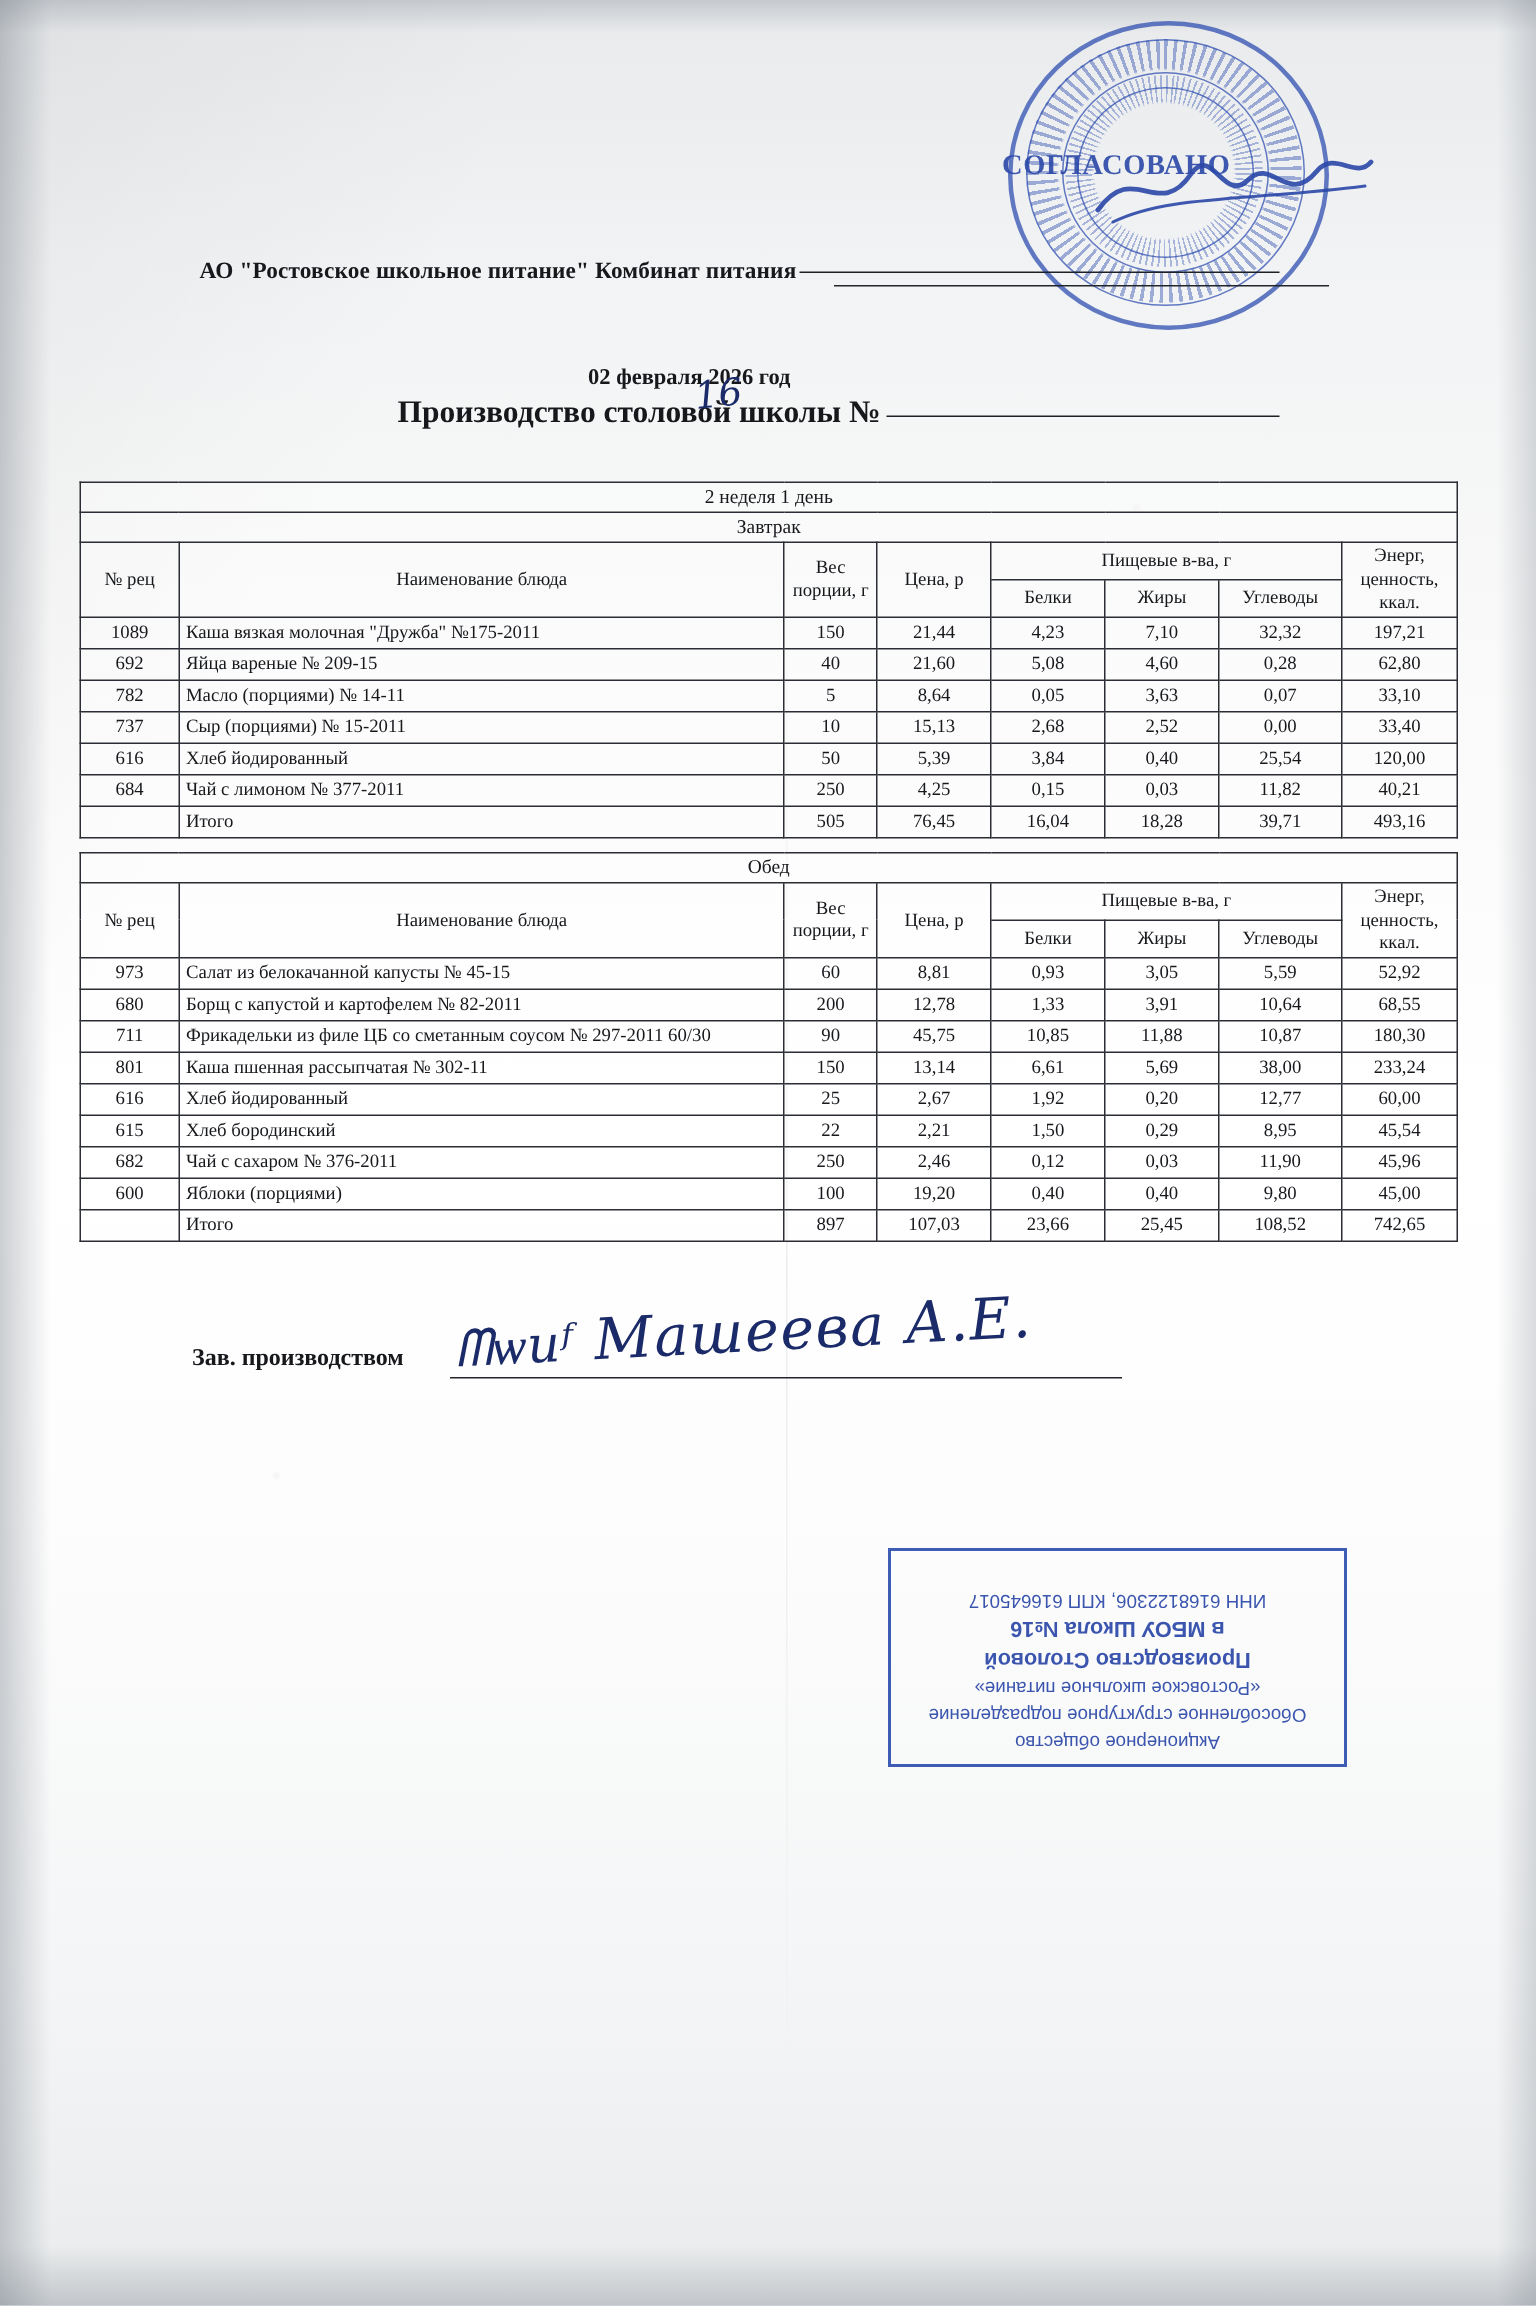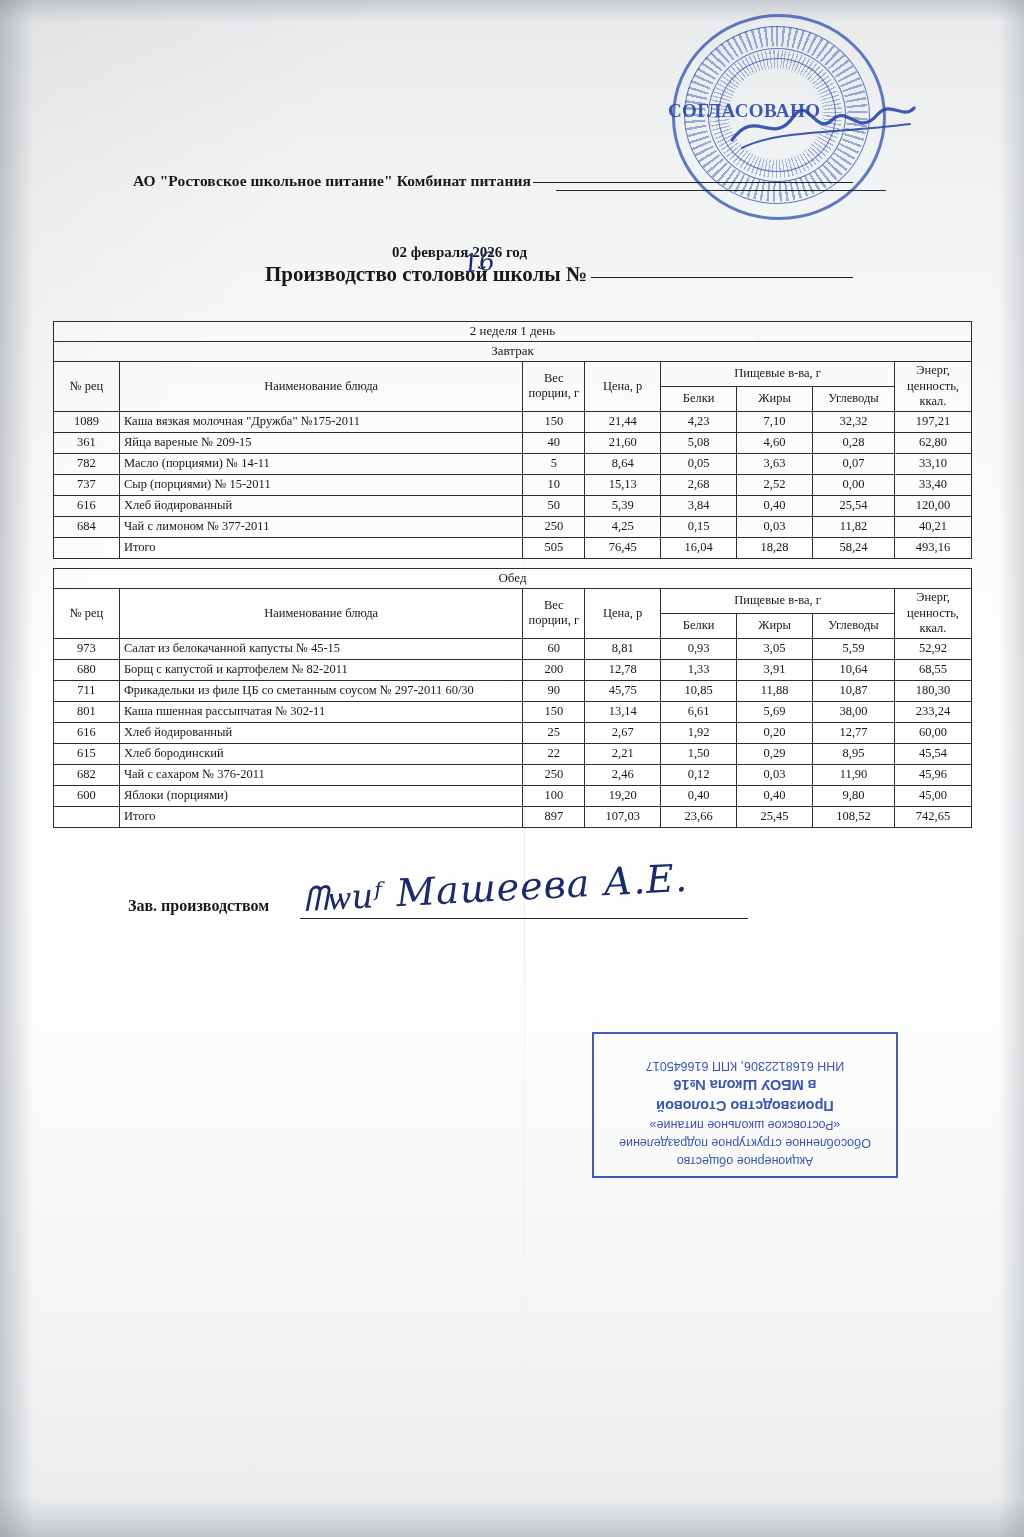--- a/index.html
+++ b/index.html
@@ -356,21 +356,21 @@
           <td class="c">1089</td>
           <td class="name l">Каша вязкая молочная "Дружба" №175-2011</td>
           <td class="c">150</td>
           <td class="c">21,44</td>
           <td class="c">4,23</td>
           <td class="c">7,10</td>
           <td class="c">32,32</td>
           <td class="c">197,21</td>
         </tr>
         <tr class="row">
-          <td class="c">361</td>
+          <td class="c">692</td>
           <td class="name l">Яйца вареные № 209-15</td>
           <td class="c">40</td>
           <td class="c">21,60</td>
           <td class="c">5,08</td>
           <td class="c">4,60</td>
           <td class="c">0,28</td>
           <td class="c">62,80</td>
         </tr>
         <tr class="row">
           <td class="c">782</td>
@@ -412,21 +412,21 @@
           <td class="c">11,82</td>
           <td class="c">40,21</td>
         </tr>
         <tr class="row total">
           <td class="c"></td>
           <td class="name l">Итого</td>
           <td class="c">505</td>
           <td class="c">76,45</td>
           <td class="c">16,04</td>
           <td class="c">18,28</td>
-          <td class="c">58,24</td>
+          <td class="c">39,71</td>
           <td class="c">493,16</td>
         </tr>
       </tbody>
     </table>
   </div>
 
   <div class="tbl-wrap" id="lunch-block">
     <table class="menu">
       <colgroup>
         <col class="c-rec">

